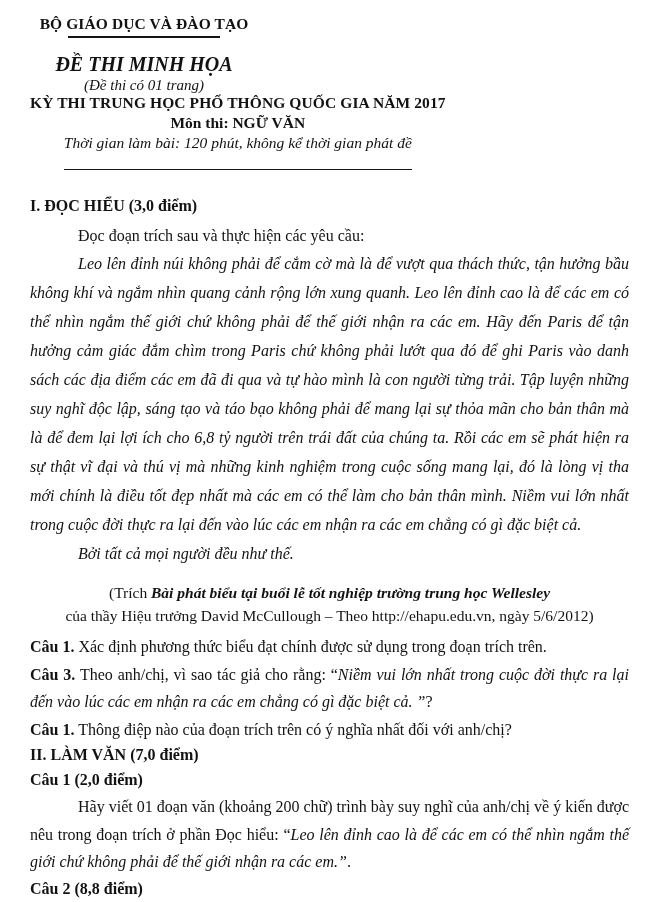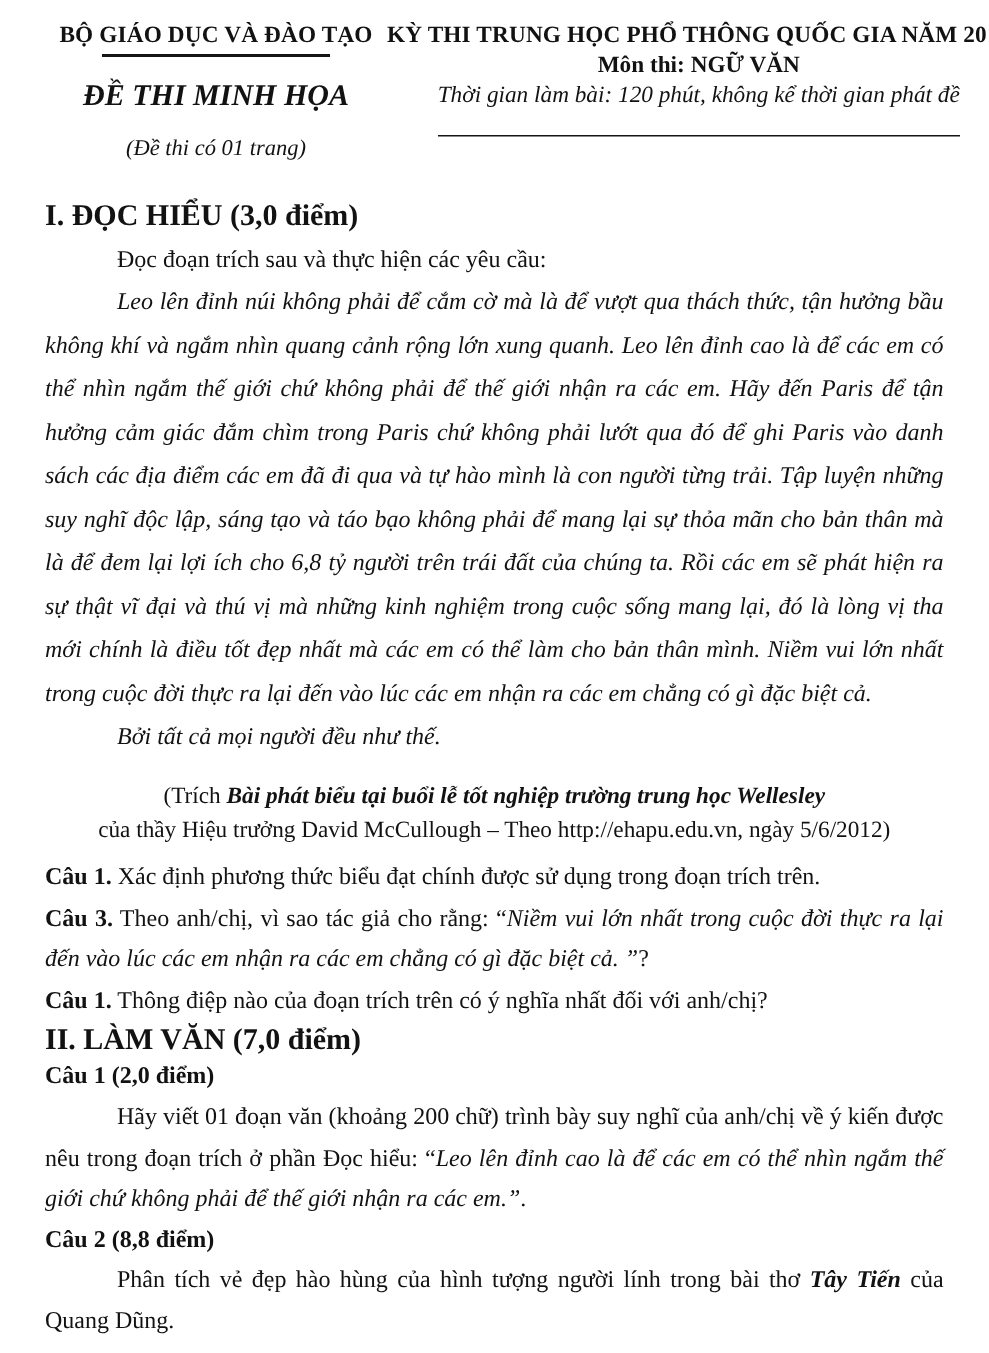--- a/index.html
+++ b/index.html
@@ -5,38 +5,38 @@
   * { margin: 0; padding: 0; box-sizing: border-box; }
   html, body { background: #ffffff; }
   body {
     width: 659px; height: 902px; overflow: hidden;
     font-family: "Liberation Serif", "DejaVu Serif", serif;
     color: #121212; font-size: 16px;
   }
   .page { padding: 15px 30px 0 30px; width: 659px; }
 
   
-  .hdr { display: flex; align-items: flex-start; }
+  .hdr { display: flex; align-items: flex-start; flex-direction: column; }
   .hdr-left { width: 228px; text-align: center; flex: none; }
   .hdr-right { flex: 1; text-align: center; }
   .b  { font-weight: bold; }
   .i  { font-style: italic; }
   .bi { font-weight: bold; font-style: italic; }
   .nowrap { white-space: nowrap; }
   .hdr .cap { font-size: 15.5px; letter-spacing: 0.1px; }
   .rule { width: 152px; border-bottom: 2px solid #151515; margin: 3px auto 0 auto; }
   .hdr-left .exam-code { margin-top: 15px; font-size: 20px; font-style: italic; }
-  .hdr-left .page-note { font-size: 15px; margin-top: 15px; }
+  .hdr-left .page-note { font-size: 15px; margin-top: 1px; }
   .hdr-right .subject { font-size: 15.5px; margin-top: 2px; }
   .hdr-right .duration { display: inline-block; font-size: 15.5px; margin-top: 2px;
     border-bottom: 1.5px solid #151515; padding-bottom: 17px; }
 
   
   main { margin-top: 24px; }
-  h2.sec { font-size: 20px; font-weight: bold; margin: 0; line-height: 24px; }
+  h2.sec { font-size: 16px; font-weight: bold; margin: 0; line-height: 24px; }
   .intro { text-indent: 48px; line-height: 27px; margin-top: 4px; }
   .passage { font-style: italic; text-align: justify; line-height: 29px; text-indent: 48px; }
   .closing { font-style: italic; line-height: 29px; text-indent: 48px; }
   .src { text-align: center; font-size: 15.5px; line-height: 23px; }
   .src-first { margin-top: 13px; }
   .questions { margin-top: 6px; }
   .q { text-align: justify; line-height: 27.5px; }
   .sec2 { margin-top: 18px; }
   h3.sub { font-size: 16px; font-weight: bold; line-height: 26px; margin: 0; }
   .essay { text-align: justify; text-indent: 48px; line-height: 27.5px; }

